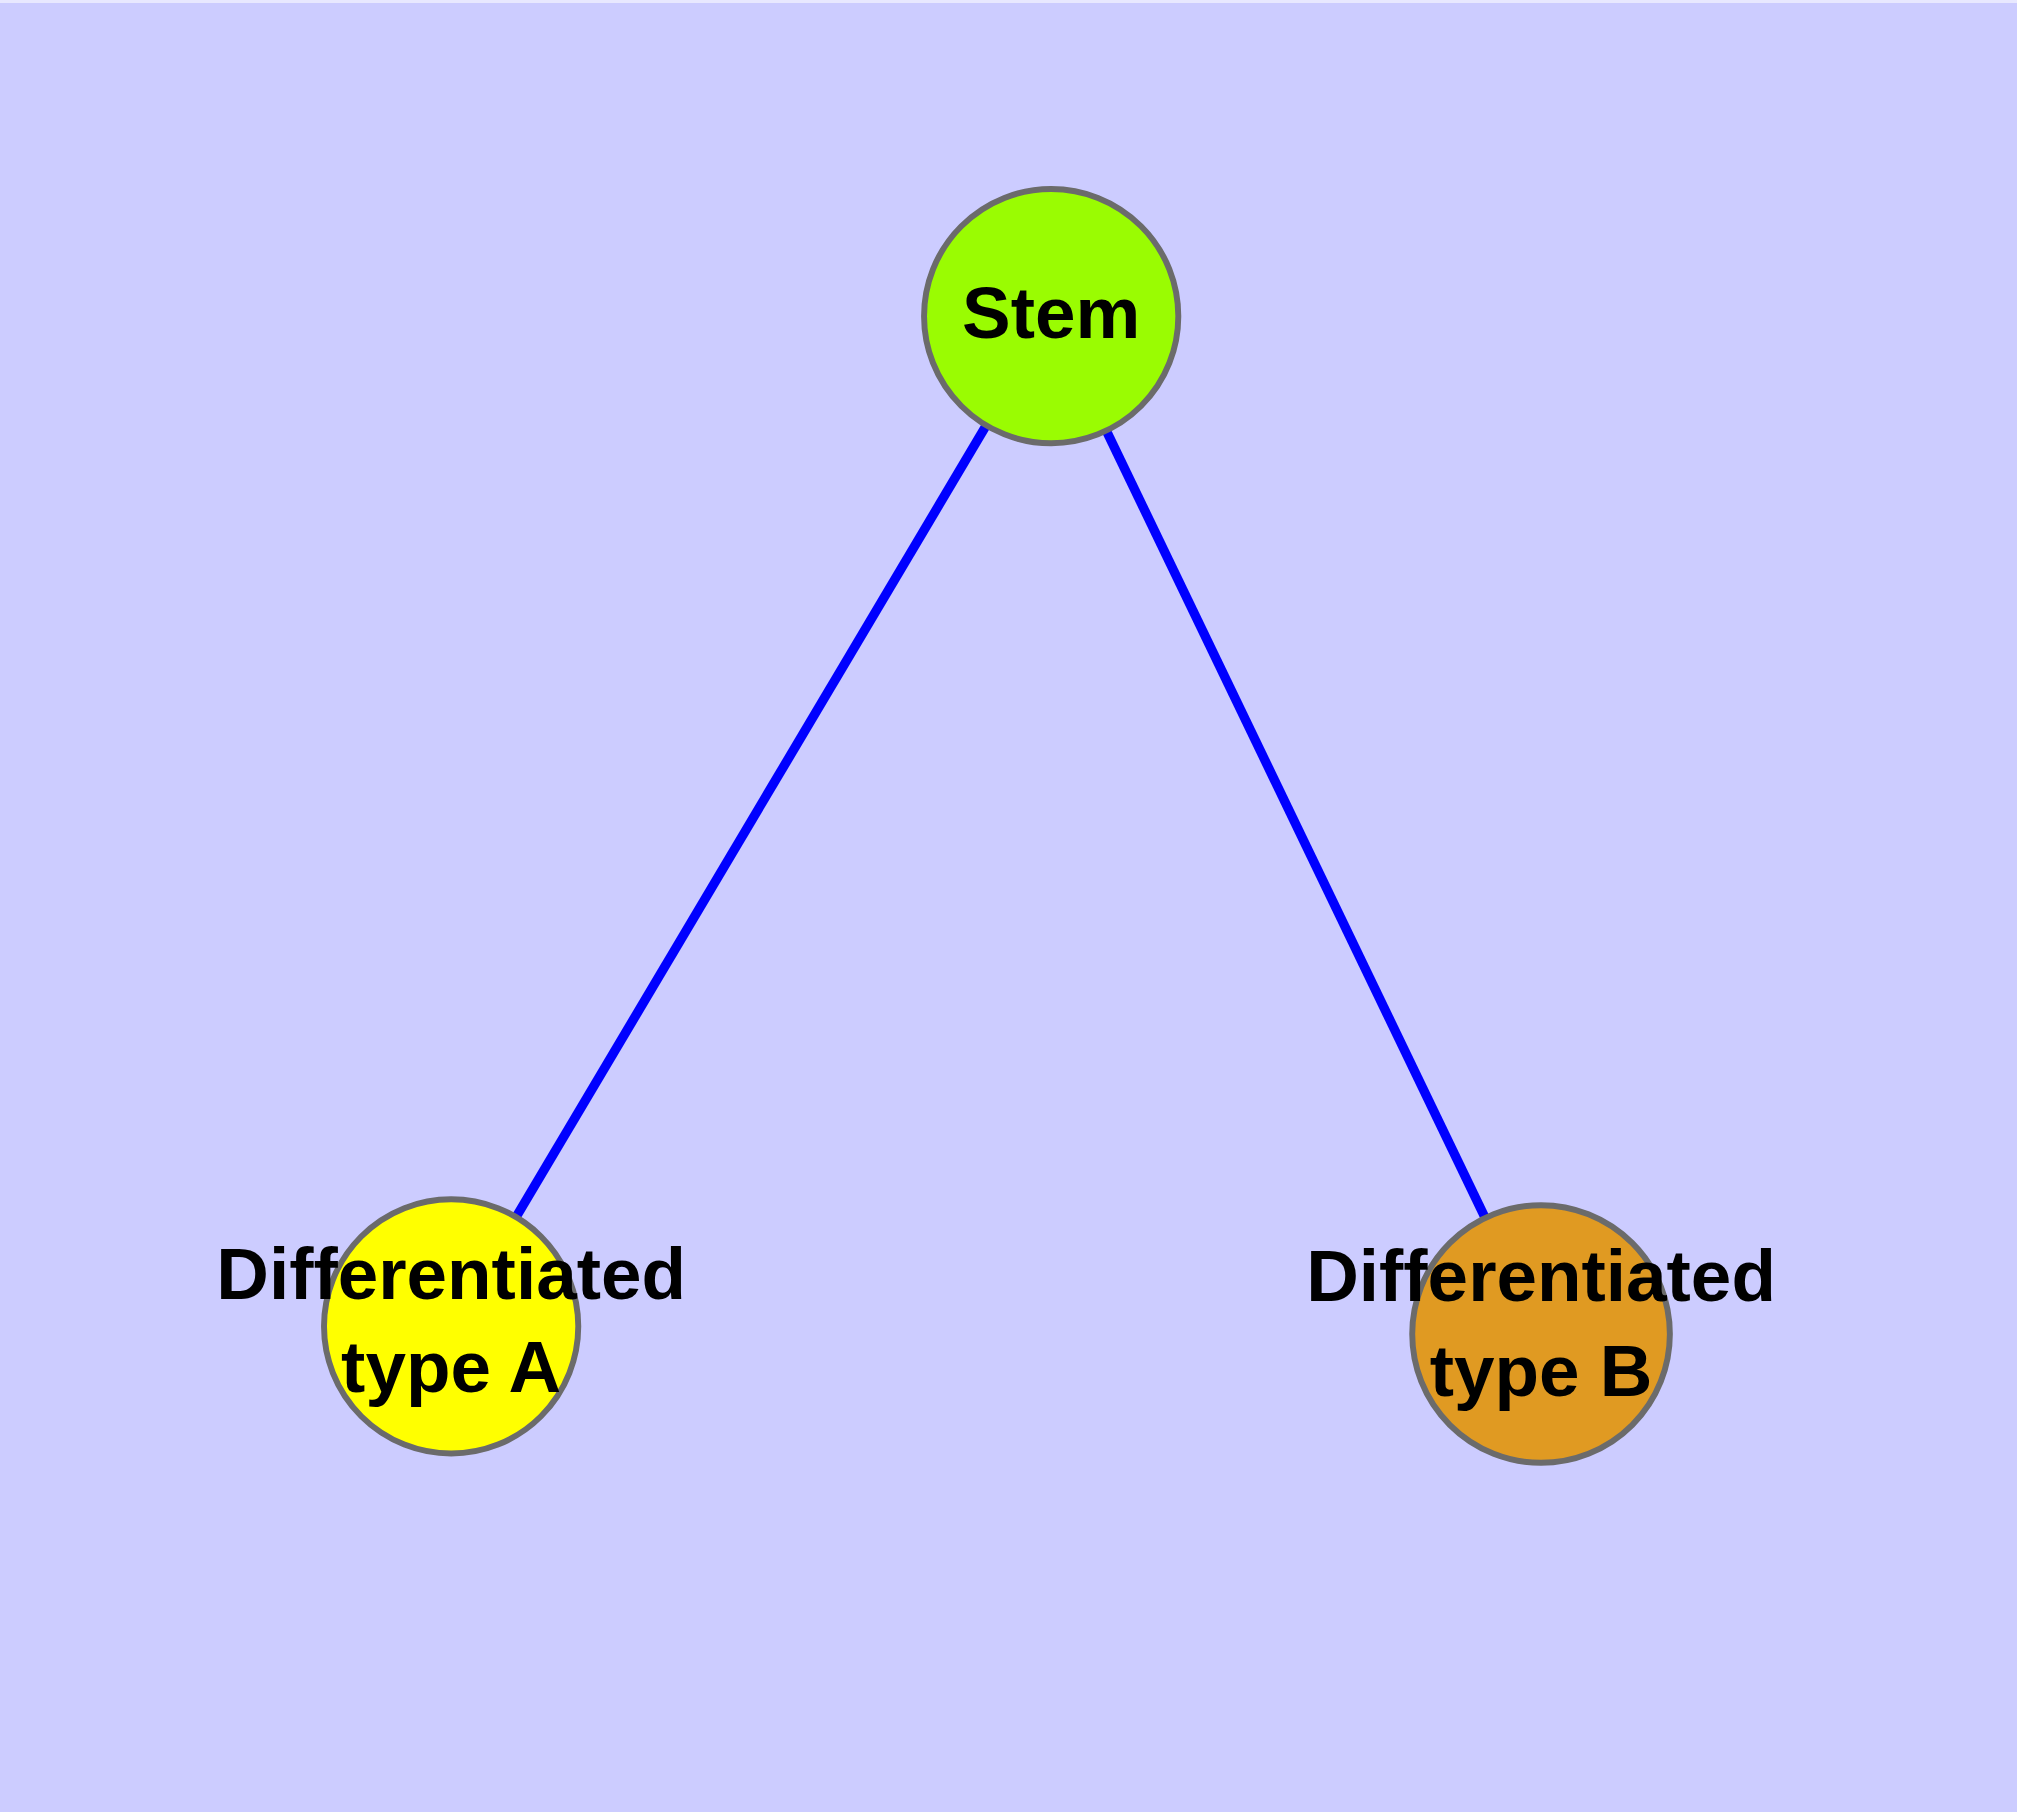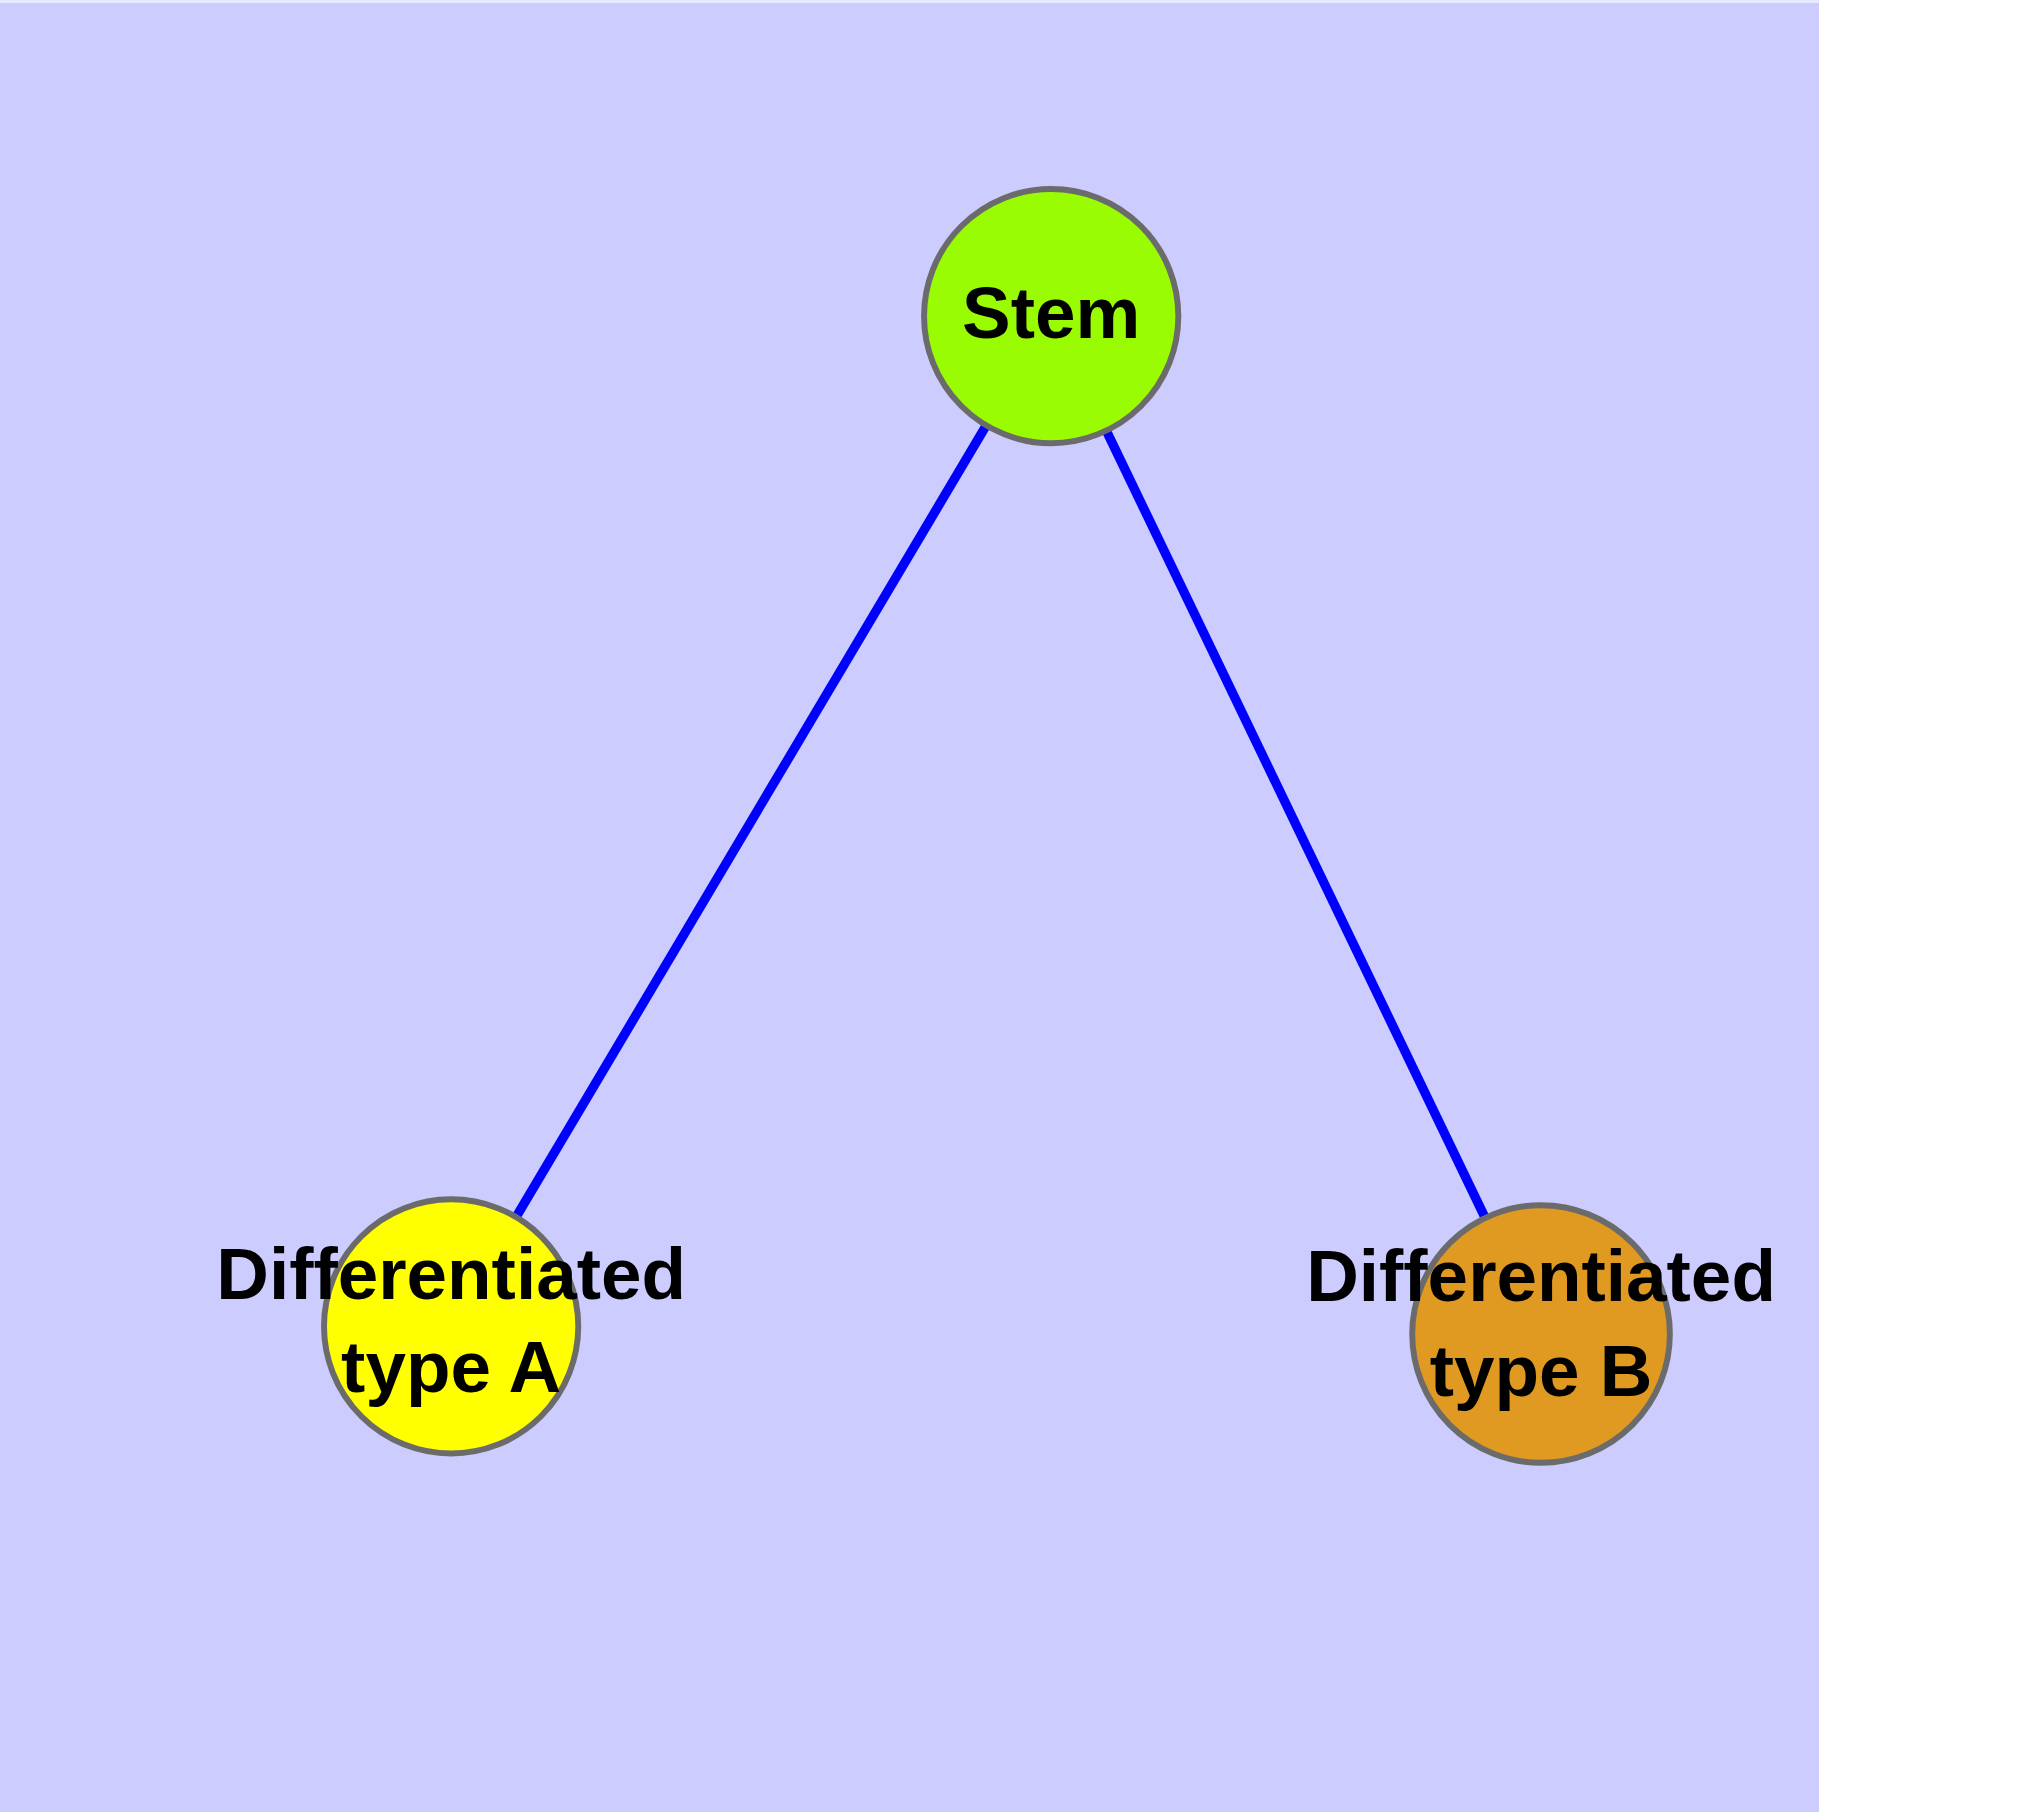--- a/index.html
+++ b/index.html
@@ -3,21 +3,21 @@
 <meta charset="utf-8">
 <title>Cell differentiation graph</title>
 <style>
   html, body {
     margin: 0;
     padding: 0;
     background: #ffffff;
   }
   #canvas {
     position: relative;
-    width: 1819px;
+    width: 2017px;
     height: 1812px;
     overflow: hidden;
     background: #ccccff;
     font-family: "Liberation Sans", "DejaVu Sans", sans-serif;
   }
   #graph-svg {
     position: absolute;
     left: 0;
     top: 0;
     width: 2021px;

